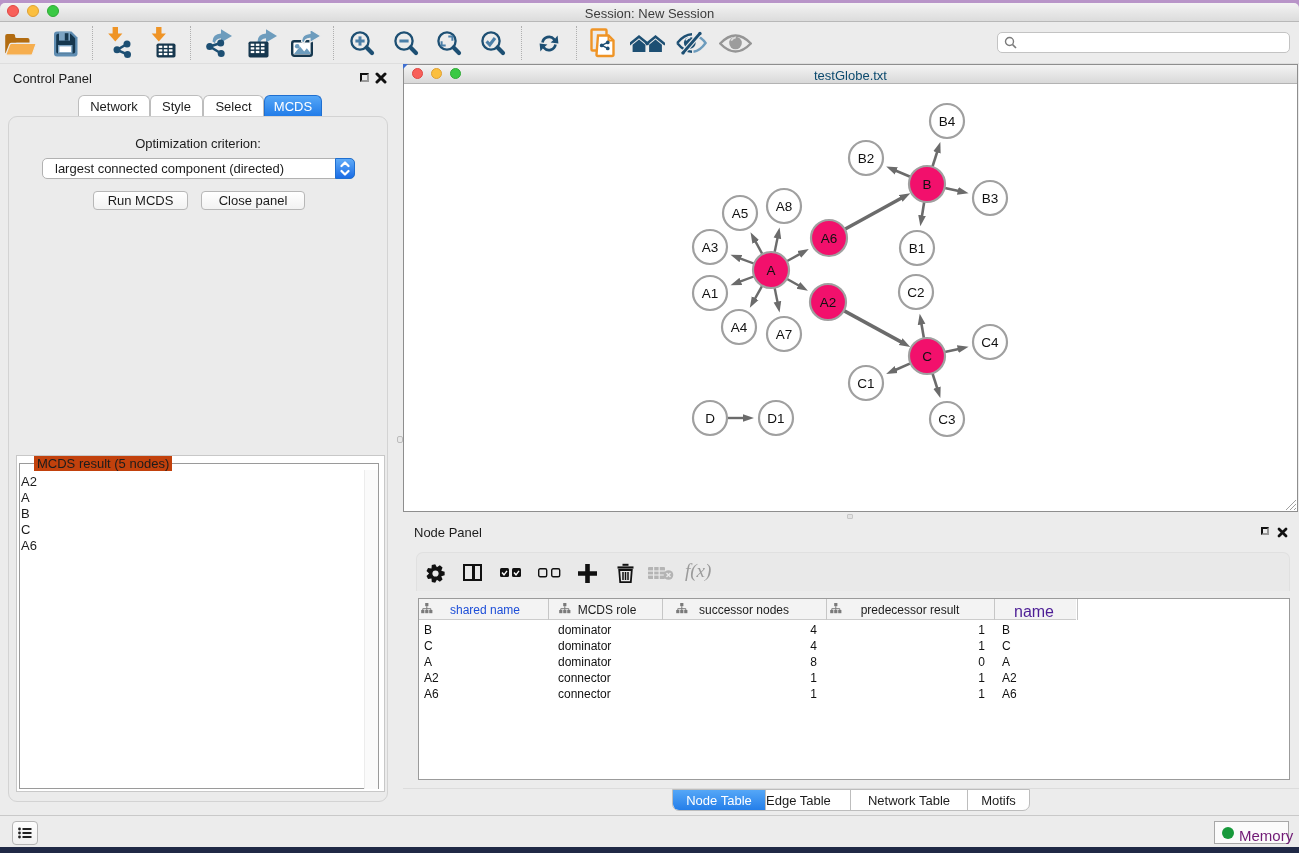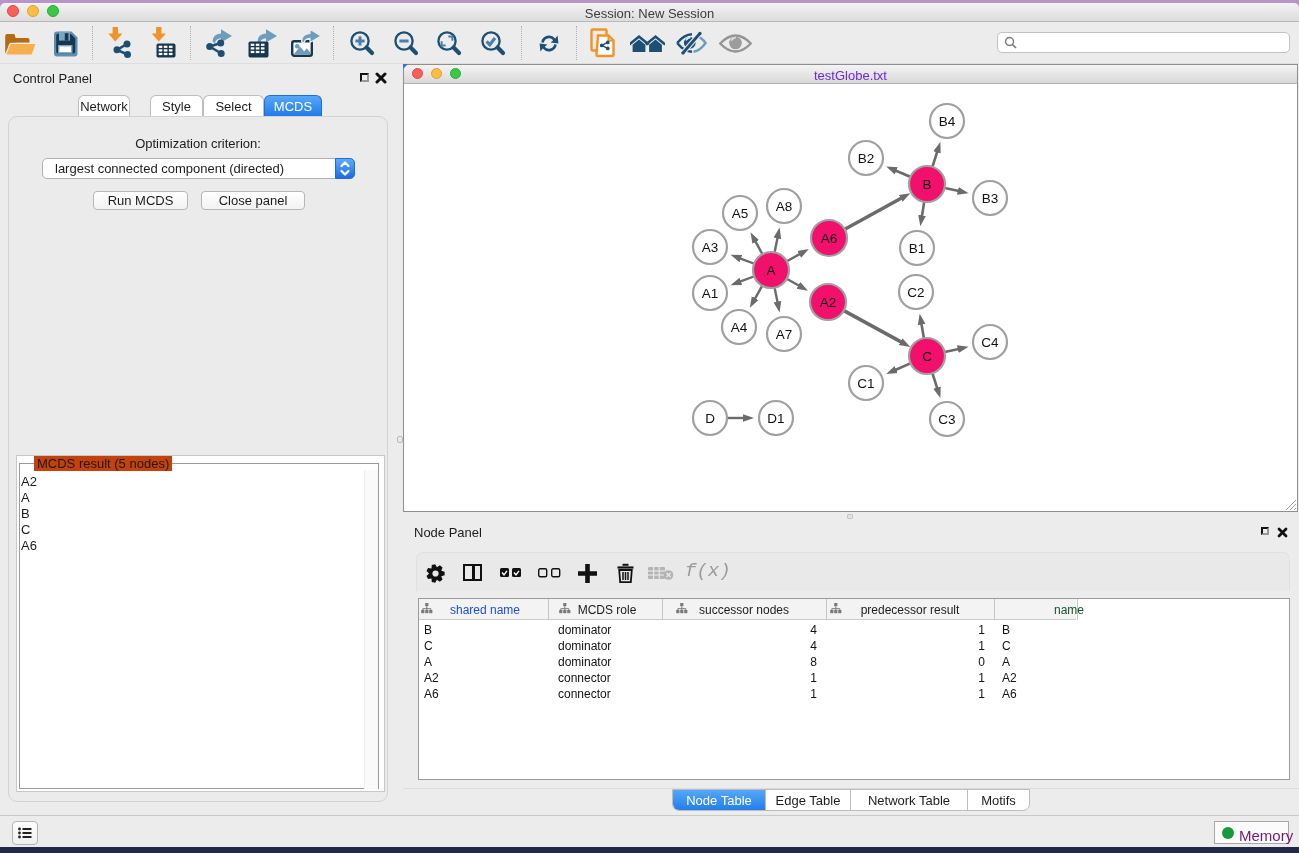--- a/index.html
+++ b/index.html
@@ -159,21 +159,21 @@
 <div class="abs" style="left:997px;top:32px;width:293px;height:21px;background:#fff;border:1px solid #c3c3c3;border-radius:5px"></div>
 <svg class="abs" style="left:1004px;top:36px" width="14" height="14" viewBox="0 0 14 14">
     <circle cx="5.5" cy="5.5" r="4" fill="none" stroke="#7b7b7b" stroke-width="1.4"></circle>
     <line x1="8.6" y1="8.6" x2="12" y2="12" stroke="#7b7b7b" stroke-width="1.6"></line>
   </svg>
 <div class="abs txt" style="left:13px;top:71px">Control Panel</div>
 <div class="abs" style="left:360px;top:73px;width:9px;height:9px;border:2px solid #111;border-right-color:#999;border-bottom-color:#999"></div>
 <svg class="abs" style="left:375px;top:72px" width="12" height="12" viewBox="0 0 12 12">
     <path d="M2,2 L10,10 M10,2 L2,10" stroke="#111" stroke-width="3" stroke-linecap="round"></path>
   </svg>
-<div class="abs txt" style="left:78px;top:95px;width:52px;height:22px;line-height:22px;text-align:center;background:#fff;border:1px solid #bdbdbd;border-bottom:none;border-radius:6px 6px 0 0">Network</div>
+<div class="abs txt" style="left:78px;top:95px;width:72px;height:22px;line-height:22px;text-align:center;background:#fff;border:1px solid #bdbdbd;border-bottom:none;border-radius:6px 6px 0 0">Network</div>
 <div class="abs txt" style="left:150px;top:95px;width:53px;height:28px;line-height:22px;text-align:center;background:#fff;border:1px solid #bdbdbd;border-bottom:none;border-radius:6px 6px 0 0">Style</div>
 <div class="abs txt" style="left:203px;top:95px;width:61px;height:22px;line-height:22px;text-align:center;background:#fff;border:1px solid #bdbdbd;border-bottom:none;border-radius:6px 6px 0 0">Select</div>
 <div class="abs txt" style="left:264px;top:95px;width:58px;height:22px;line-height:22px;text-align:center;color:#fff;background:linear-gradient(#55a7f7,#1f7ae8);border:1px solid #1f6fd0;border-bottom:none;border-radius:6px 6px 0 0">MCDS</div>
 <div class="abs" style="left:8px;top:116px;width:380px;height:686px;background:#ebebeb;border:1px solid #d3d3d3;border-radius:9px"></div>
 <div class="abs txt" style="left:8px;top:136px;width:380px;text-align:center">Optimization criterion:</div>
 <div class="abs" style="left:42px;top:158px;width:313px;height:21px;background:#fff;border:1px solid #b1b1b1;border-radius:5px"></div>
 <div class="abs txt" style="left:55px;top:161px">largest connected component (directed)</div>
 <div class="abs" style="left:335px;top:158px;width:20px;height:21px;background:linear-gradient(#5fabf8,#1a6ce5);border:1px solid #1f6fd0;border-radius:0 5px 5px 0"></div>
 <svg class="abs" style="left:339px;top:161px" width="12" height="15" viewBox="0 0 12 15">
     <path d="M2.5,5 L6,1.5 L9.5,5 M2.5,10 L6,13.5 L9.5,10" fill="none" stroke="#fff" stroke-width="2.2" stroke-linecap="round" stroke-linejoin="round"></path>
@@ -187,21 +187,21 @@
 <div class="abs txt" style="left:21px;top:474px">A2</div>
 <div class="abs txt" style="left:21px;top:490px">A</div>
 <div class="abs txt" style="left:21px;top:506px">B</div>
 <div class="abs txt" style="left:21px;top:522px">C</div>
 <div class="abs txt" style="left:21px;top:538px">A6</div>
 <div class="abs" style="left:403px;top:64px;width:895px;height:448px;background:#fff;border:1px solid #8e8e8e"></div>
 <div class="abs" style="left:404px;top:65px;width:893px;height:19px;background:linear-gradient(#f4f4f4,#d9d9d9);border-bottom:1px solid #b3b3b3"></div>
 <div class="abs" style="left:412px;top:68px;width:11px;height:11px;border-radius:50%;background:#f8605a;border:1px solid #df4744"></div>
 <div class="abs" style="left:431px;top:68px;width:11px;height:11px;border-radius:50%;background:#fbbf3f;border:1px solid #dfa134"></div>
 <div class="abs" style="left:450px;top:68px;width:11px;height:11px;border-radius:50%;background:#3ac944;border:1px solid #2fa935"></div>
-<div class="abs txt" style="left:404px;top:68px;width:893px;text-align:center;color:#6d28d9">testGlobe.txt</div>
+<div class="abs txt" style="left:404px;top:68px;width:893px;text-align:center;color:#0c4a6e">testGlobe.txt</div>
 <svg class="abs" style="left:403px;top:64px" width="5" height="5" viewBox="0 0 5 5">
     <path d="M0,0 h5 l-5,5 z" fill="#3f6fd1"></path>
   </svg>
 <svg class="abs" style="left:404px;top:84px" width="893" height="427" viewBox="0 0 893 427" font-family="Liberation Sans,sans-serif">
     <defs>
       <marker id="ah" markerWidth="12" markerHeight="10" refX="1" refY="4.75" orient="auto" markerUnits="userSpaceOnUse">
         <path d="M0,0.9 L11,4.75 L0,8.6 z" fill="#6b6b6b"></path>
       </marker>
     </defs>
     <line x1="358.9" y1="171.1" x2="351.3" y2="157.1" stroke="#6b6b6b" stroke-width="2.4" marker-end="url(#ah)"></line>
@@ -322,21 +322,21 @@
 <rect x="0" y="0" width="17" height="12" rx="1" fill="#b4b4b4"></rect>
 <g stroke="#e8e8e8" stroke-width="1.2">
       <line x1="0" y1="4" x2="17" y2="4"></line>
       <line x1="0" y1="8" x2="17" y2="8"></line>
       <line x1="5.6" y1="0" x2="5.6" y2="12"></line>
       <line x1="11.2" y1="0" x2="11.2" y2="12"></line>
     </g>
 <circle cx="20.5" cy="8" r="4.8" fill="#b4b4b4"></circle>
     <path d="M18.5,6 l4,4 M22.5,6 l-4,4" stroke="#e8e8e8" stroke-width="1.4"></path>
   </svg>
-<div class="abs" style="left:685px;top:560px;font-family:Liberation Mono, monospace;font-style:italic;font-size:19px;color:#9b9b9b">f(x)</div>
+<div class="abs" style="left:685px;top:560px;font-family:Liberation Serif, serif;font-style:italic;font-size:19px;color:#9b9b9b">f(x)</div>
 <div class="abs" style="left:418px;top:598px;width:872px;height:182px;background:#fff;border:1px solid #9b9b9b"></div>
 <div class="abs" style="left:419px;top:599px;width:657px;height:21px;background:#f3f3f3;border-bottom:1px solid #cccccc"></div>
 <div class="abs" style="left:548px;top:599px;width:1px;height:21px;background:#c6c6c6"></div>
 <div class="abs" style="left:662px;top:599px;width:1px;height:21px;background:#c6c6c6"></div>
 <div class="abs" style="left:826px;top:599px;width:1px;height:21px;background:#c6c6c6"></div>
 <div class="abs" style="left:994px;top:599px;width:1px;height:21px;background:#c6c6c6"></div>
 <div class="abs" style="left:1077px;top:599px;width:1px;height:21px;background:#c6c6c6"></div>
 <svg class="abs" style="left:421px;top:603px" width="12" height="11" viewBox="0 0 12 11">
     <g fill="#7a7a7a">
       <rect x="4.2" y="0" width="3.2" height="3.2"></rect>
@@ -378,21 +378,21 @@
       <rect x="4.2" y="0" width="3.2" height="3.2"></rect>
       <rect x="0.2" y="7" width="3.2" height="3.2"></rect>
       <rect x="4.2" y="7" width="3.2" height="3.2"></rect>
       <rect x="8.2" y="7" width="3.2" height="3.2"></rect>
     </g>
     <g stroke="#7a7a7a" stroke-width="1" fill="none">
       <path d="M5.8,3.2 v2 M1.8,7 v-1.3 h8 V7 M5.8,5.2 V7"></path>
     </g>
   </svg>
 <div class="abs" style="left:810px;top:603px;width:200px;text-align:center;font-size:12px;color:#1c1c1c">predecessor result</div>
-<div class="abs" style="left:984px;top:603px;width:100px;text-align:right;font-size:12px;color:#14532d">name</div>
+<div class="abs" style="left:984px;top:603px;width:100px;text-align:center;font-size:16px;color:#4c1d95">name</div>
 <div class="abs" style="left:424px;top:623px;font-size:12px;color:#111">B</div>
 <div class="abs" style="left:558px;top:623px;font-size:12px;color:#111">dominator</div>
 <div class="abs" style="left:717px;top:623px;width:100px;text-align:right;font-size:12px;color:#111">4</div>
 <div class="abs" style="left:885px;top:623px;width:100px;text-align:right;font-size:12px;color:#111">1</div>
 <div class="abs" style="left:1002px;top:623px;font-size:12px;color:#111">B</div>
 <div class="abs" style="left:424px;top:639px;font-size:12px;color:#111">C</div>
 <div class="abs" style="left:558px;top:639px;font-size:12px;color:#111">dominator</div>
 <div class="abs" style="left:717px;top:639px;width:100px;text-align:right;font-size:12px;color:#111">4</div>
 <div class="abs" style="left:885px;top:639px;width:100px;text-align:right;font-size:12px;color:#111">1</div>
 <div class="abs" style="left:1002px;top:639px;font-size:12px;color:#111">C</div>
@@ -407,21 +407,21 @@
 <div class="abs" style="left:885px;top:671px;width:100px;text-align:right;font-size:12px;color:#111">1</div>
 <div class="abs" style="left:1002px;top:671px;font-size:12px;color:#111">A2</div>
 <div class="abs" style="left:424px;top:687px;font-size:12px;color:#111">A6</div>
 <div class="abs" style="left:558px;top:687px;font-size:12px;color:#111">connector</div>
 <div class="abs" style="left:717px;top:687px;width:100px;text-align:right;font-size:12px;color:#111">1</div>
 <div class="abs" style="left:885px;top:687px;width:100px;text-align:right;font-size:12px;color:#111">1</div>
 <div class="abs" style="left:1002px;top:687px;font-size:12px;color:#111">A6</div>
 <div class="abs" style="left:403px;top:788px;width:896px;height:1px;background:#dcdcdc"></div>
 <div class="abs" style="left:672px;top:789px;width:358px;height:22px;background:#fff;border:1px solid #bdbdbd;border-radius:0 0 7px 7px;overflow:hidden;display:flex">
     <div class="txt" style="width:92px;height:22px;line-height:21px;text-align:center;color:#fff;background:linear-gradient(#55a7f7,#1f7ae8);border-bottom-left-radius:7px">Node Table</div>
-    <div class="txt" style="width:85px;height:22px;line-height:21px;text-align:center;border-left:1px solid #bdbdbd">Edge Table</div>
+    <div class="txt" style="width:85px;height:22px;line-height:21px;text-align:left;border-left:1px solid #bdbdbd">Edge Table</div>
     <div class="txt" style="width:117px;height:22px;line-height:21px;text-align:center;border-left:1px solid #bdbdbd">Network Table</div>
     <div class="txt" style="flex:1;height:22px;line-height:21px;text-align:center;border-left:1px solid #bdbdbd">Motifs</div>
   </div>
 <div class="abs" style="left:0;top:815px;width:1299px;height:32px;background:#ececec;border-top:1px solid #c9c9c9"></div>
 <div class="abs" style="left:12px;top:821px;width:26px;height:24px;background:linear-gradient(#fdfdfd,#f0f0f0);border:1px solid #b5b5b5;border-radius:4px"></div>
 <svg class="abs" style="left:18px;top:827px" width="14" height="12" viewBox="0 0 14 12">
     <g fill="#222">
       <circle cx="1.5" cy="2" r="1.4"></circle>
       <circle cx="1.5" cy="6" r="1.4"></circle>
       <circle cx="1.5" cy="10" r="1.4"></circle>

